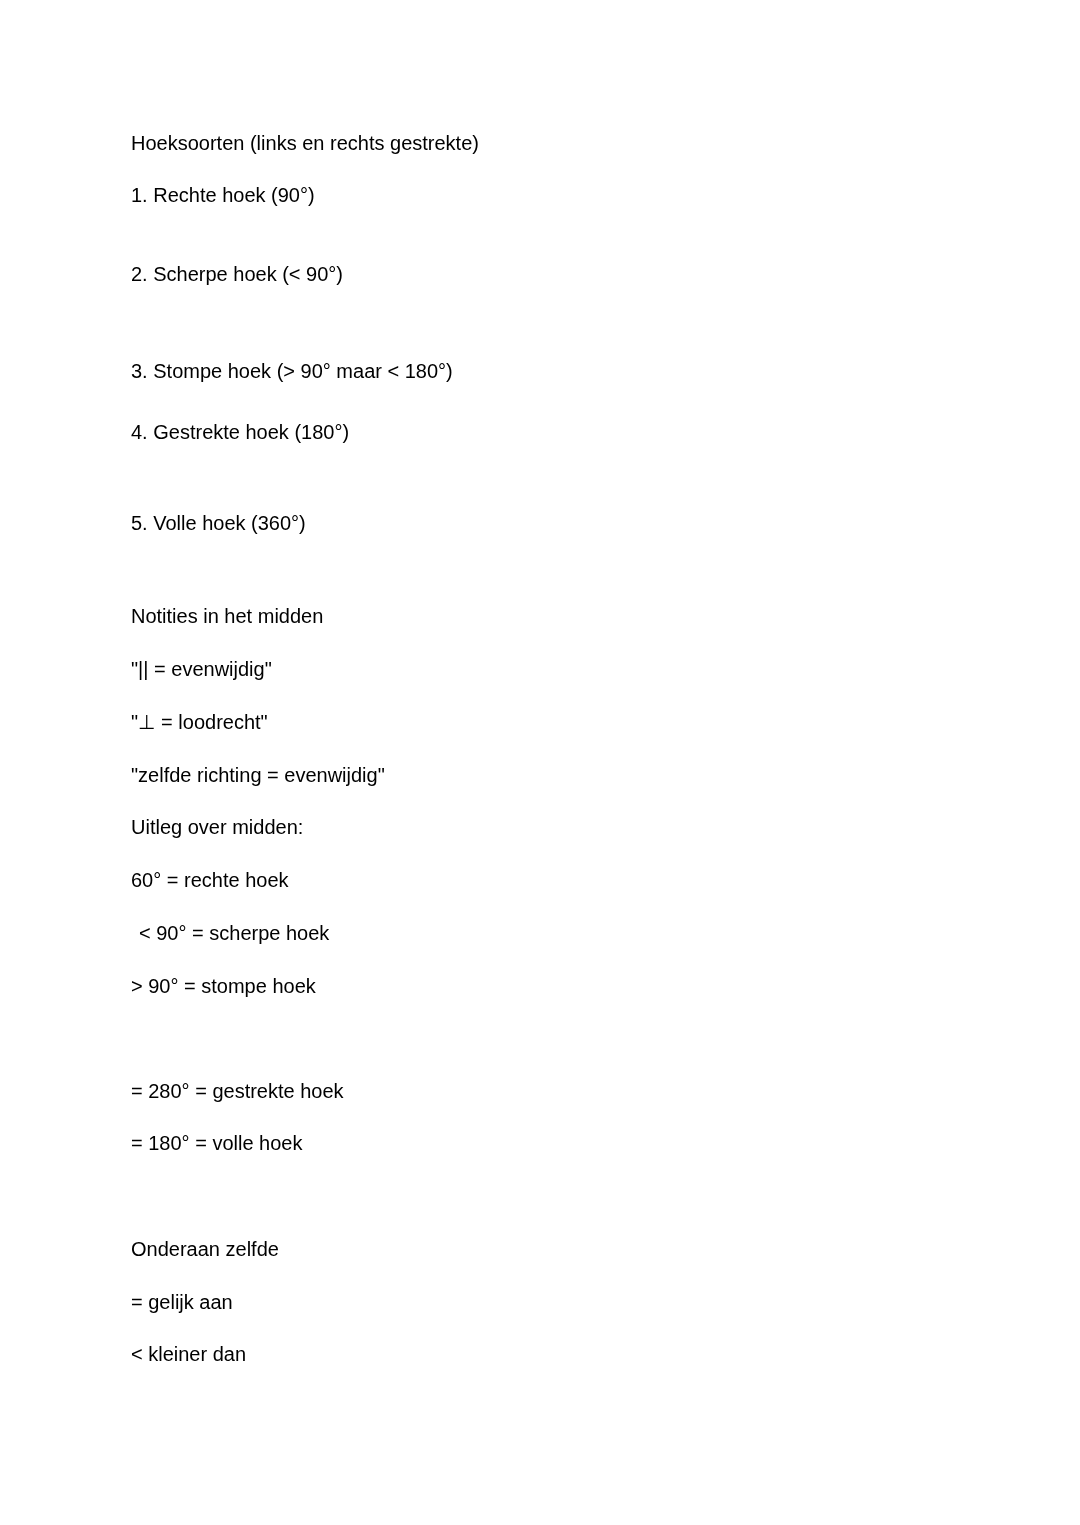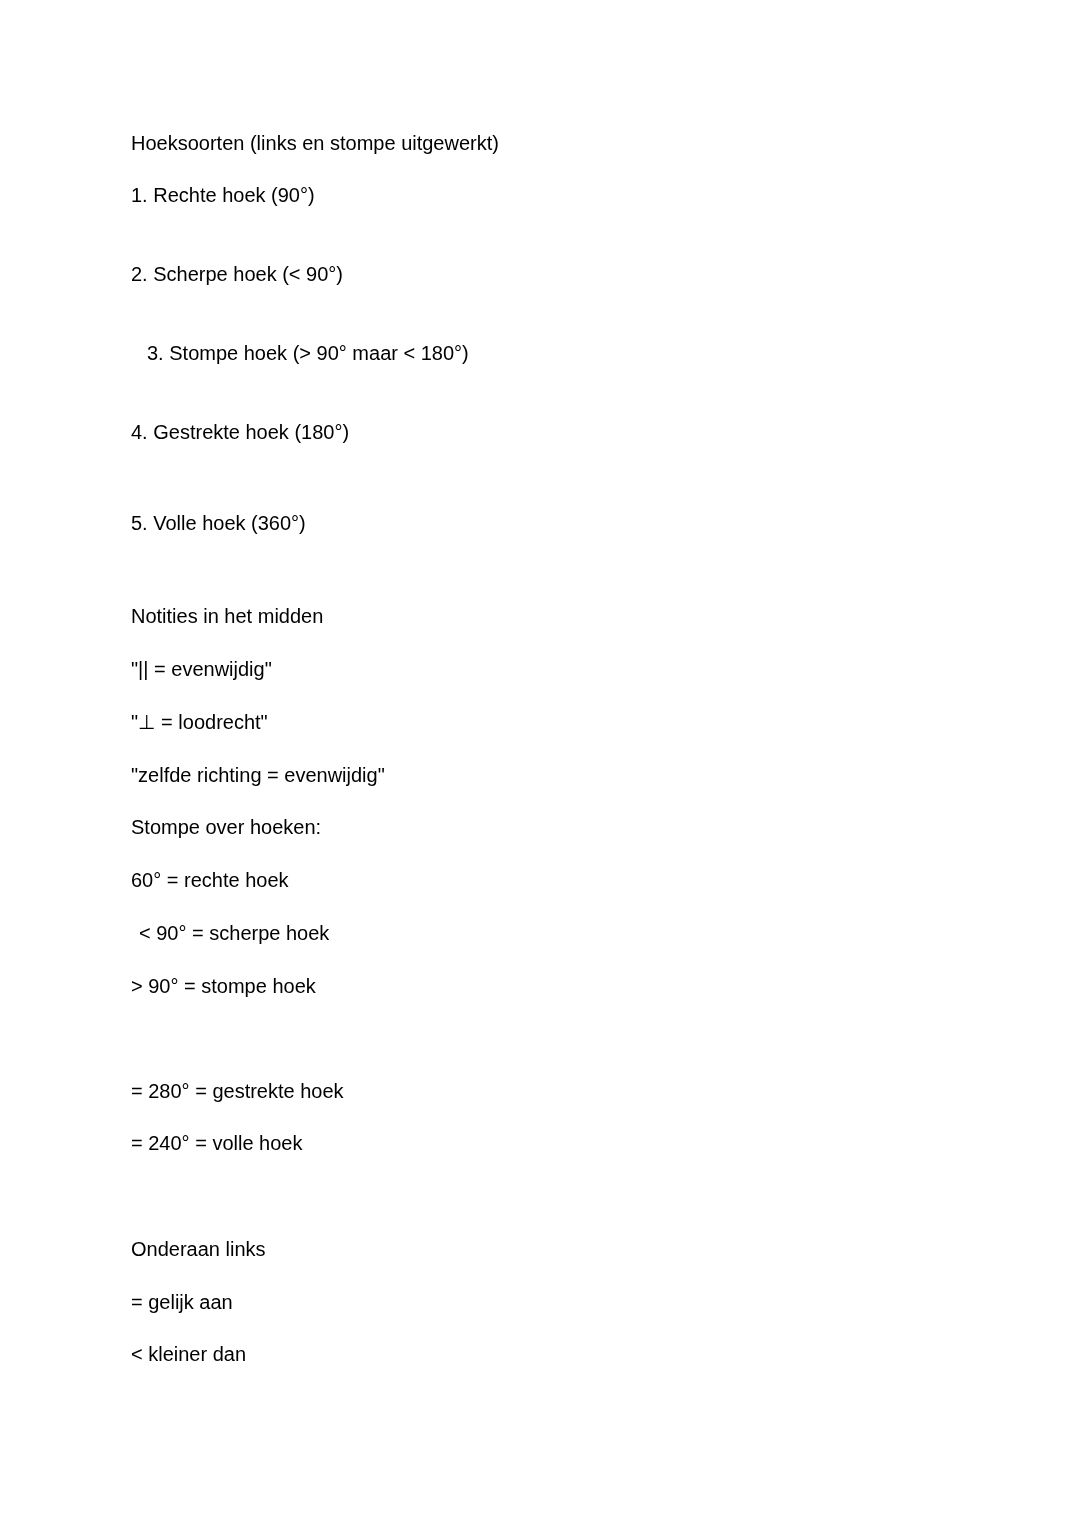--- a/index.html
+++ b/index.html
@@ -4,32 +4,32 @@
   <style>
     html, body { margin: 0; padding: 0; background: #ffffff; }
     body { width: 1080px; height: 1525px; position: relative; overflow: hidden;
            font-family: "Liberation Sans", sans-serif; color: #000000; }
     .line { position: absolute; left: 131px; font-size: 20px; line-height: 24px; white-space: pre; }
   </style>
 </head>
 <body>
 
 <div id="page">
-    <div class="line" style="top: 131px;">Hoeksoorten (links en stompe uitgewerkt)</div>
+    <div class="line" style="top: 131px;">Hoeksoorten (links en rechts gestrekte)</div>
     <div class="line" style="top: 183px;">1. Rechte hoek (90°)</div>
     <div class="line" style="top: 262px;">2. Scherpe hoek (&lt; 90°)</div>
-    <div class="line" style="top: 341px; margin-left: 16px;">3. Stompe hoek (&gt; 90° maar &lt; 180°)</div>
+    <div class="line" style="top: 359px;">3. Stompe hoek (&gt; 90° maar &lt; 180°)</div>
     <div class="line" style="top: 420px;">4. Gestrekte hoek (180°)</div>
     <div class="line" style="top: 499px; margin-top: 12px;">5. Volle hoek (360°)</div>
     <div class="line" style="top: 604px;">Notities in het midden</div>
     <div class="line" style="top: 657px;">"|| = evenwijdig"</div>
     <div class="line" style="top: 710px;">"⊥ = loodrecht"</div>
     <div class="line" style="top: 763px;">"zelfde richting = evenwijdig"</div>
-    <div class="line" style="top: 815px;">Stompe over hoeken:</div>
+    <div class="line" style="top: 815px;">Uitleg over midden:</div>
     <div class="line" style="top: 868px;">60° = rechte hoek</div>
     <div class="line" style="top: 921px; margin-left: 8px;">&lt; 90° = scherpe hoek</div>
     <div class="line" style="top: 974px;">&gt; 90° = stompe hoek</div>
     <div class="line" style="top: 1079px;">= 280° = gestrekte hoek</div>
-    <div class="line" style="top: 1131px;">= 240° = volle hoek</div>
-    <div class="line" style="top: 1237px;">Onderaan links</div>
+    <div class="line" style="top: 1131px;">= 180° = volle hoek</div>
+    <div class="line" style="top: 1237px;">Onderaan zelfde</div>
     <div class="line" style="top: 1290px; text-align: right;">= gelijk aan</div>
     <div class="line" style="top: 1342px;">&lt; kleiner dan</div>
   </div>
 
 </body></html>

